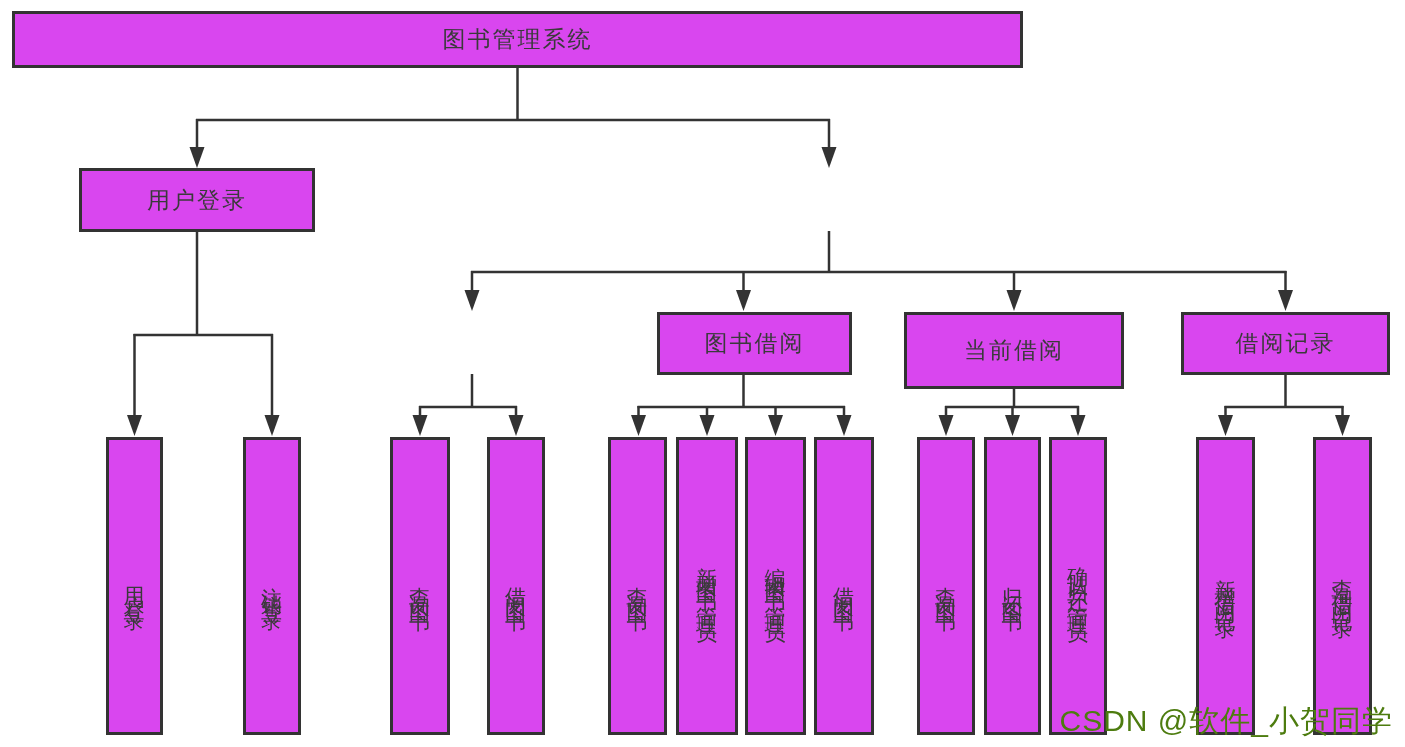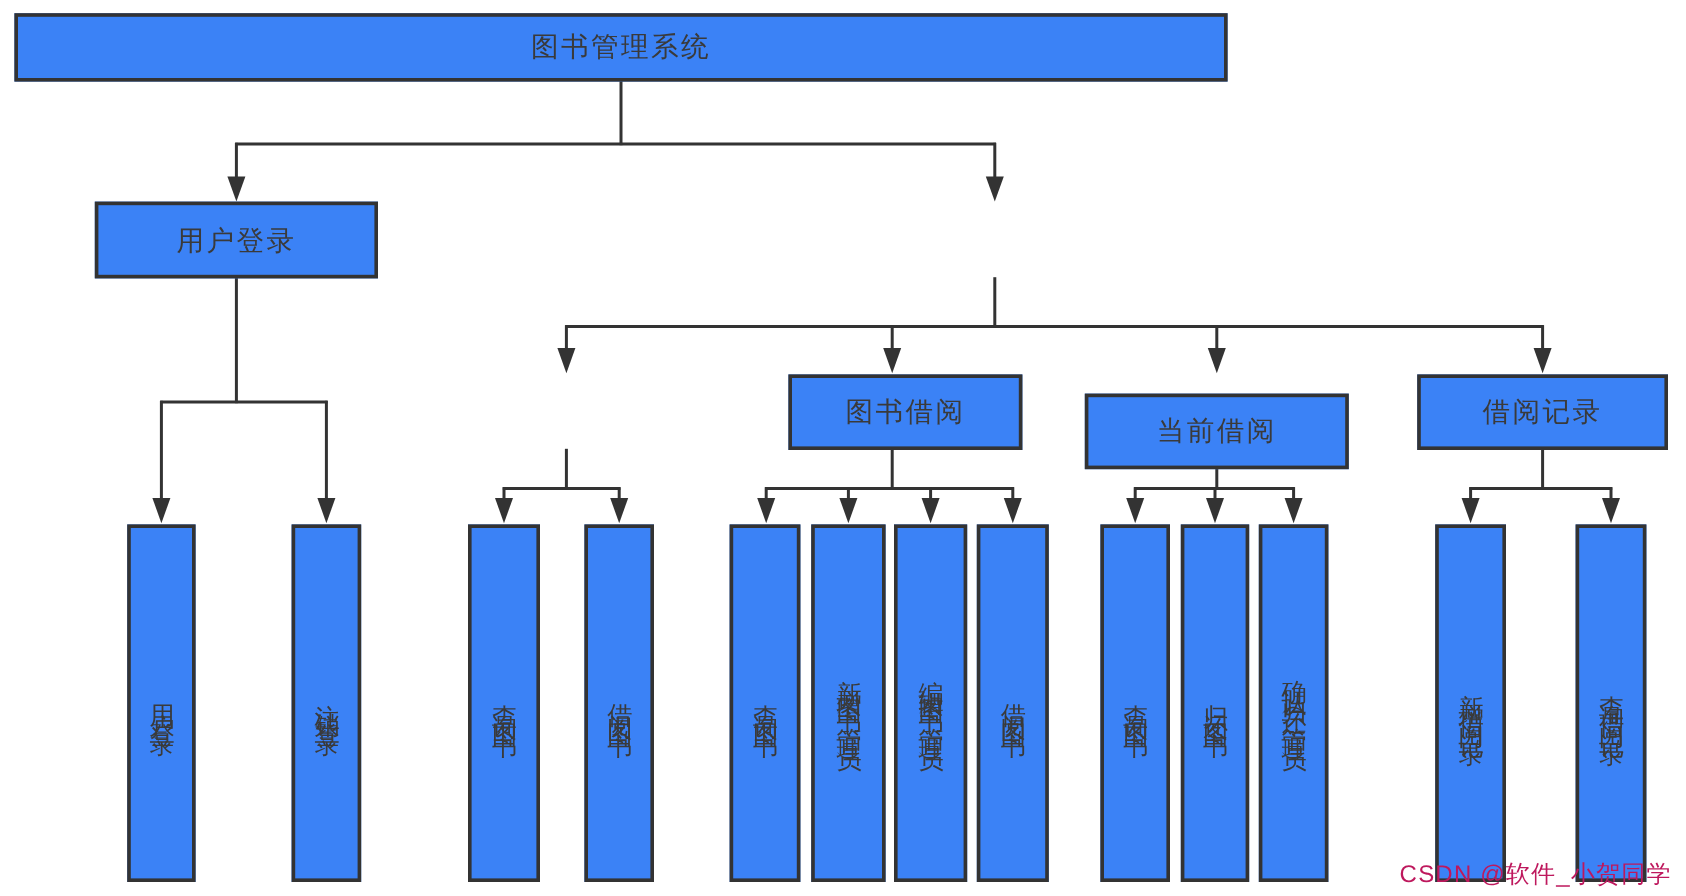--- a/index.html
+++ b/index.html
@@ -7,39 +7,39 @@
     position:relative;
     width:1405px;height:747px;
     background:#ffffff;
     font-family:"Liberation Sans", sans-serif;
     overflow:hidden;
   }
   svg.wires{position:absolute;left:0;top:0;width:1405px;height:747px;}
   .node{
     position:absolute;
     border:3px solid #333333;
-    background:#3b82f6;
+    background:#d946ef;
     box-sizing:border-box;
     display:flex;align-items:center;justify-content:center;
     color:#3a3a3a;
     text-align:center;
   }
   .hbox{font-size:23px;letter-spacing:2px;white-space:nowrap;}
   .vbox{
     writing-mode:vertical-rl;
     text-orientation:mixed;
     font-size:21px;
     letter-spacing:8px;
     line-height:1;
   }
   .watermark{
     position:absolute;
     right:12px;bottom:5px;
-    font-size:20px;
-    color:#be185d;
+    font-size:30px;
+    color:#4d7c0f;
     letter-spacing:1px;
     white-space:nowrap;
     z-index:5;
     text-align:right;
   }
 </style>
 </head>
 <body>
 
 <div class="canvas">
@@ -117,21 +117,21 @@
     <span>图书管理系统</span>
   </div>
 
   <div class="node hbox" style="left:79px;top:168px;width:236px;height:64px;">
     <span>用户登录</span>
   </div>
 
   <div class="node hbox" style="left:657px;top:312px;width:195px;height:63px;">
     <span>图书借阅</span>
   </div>
-  <div class="node hbox" style="left:904px;top:328px;width:220px;height:63px;">
+  <div class="node hbox" style="left:904px;top:312px;width:220px;height:77px;">
     <span>当前借阅</span>
   </div>
   <div class="node hbox" style="left:1181px;top:312px;width:209px;height:63px;">
     <span>借阅记录</span>
   </div>
 
   <div class="node vbox" style="left:106px;top:437px;width:57px;height:298px;">
     <span>用户登录</span>
   </div>
   <div class="node vbox" style="left:243px;top:437px;width:58px;height:298px;">

